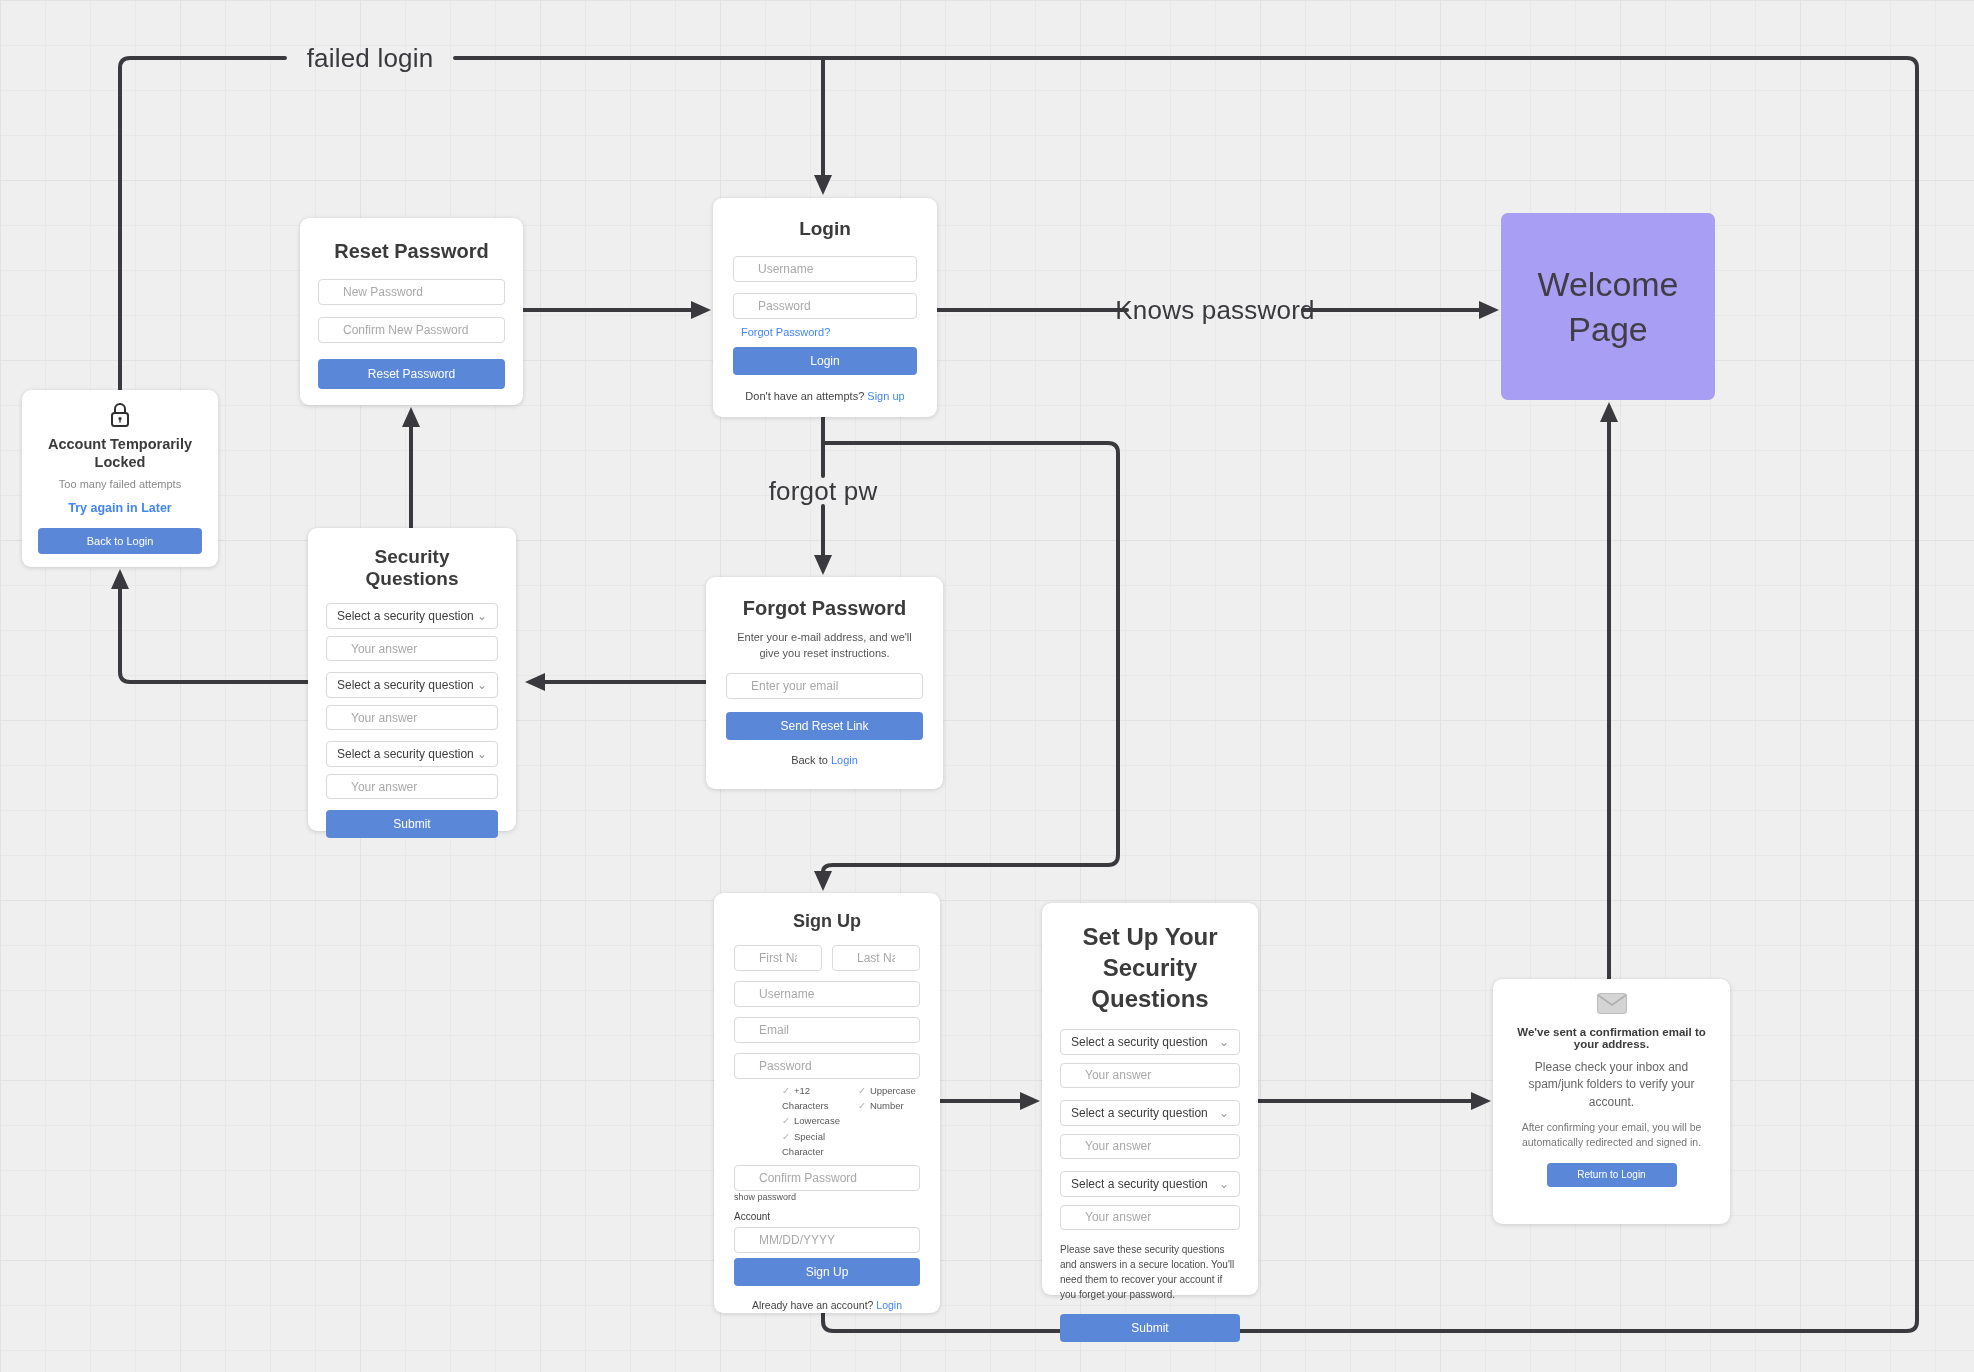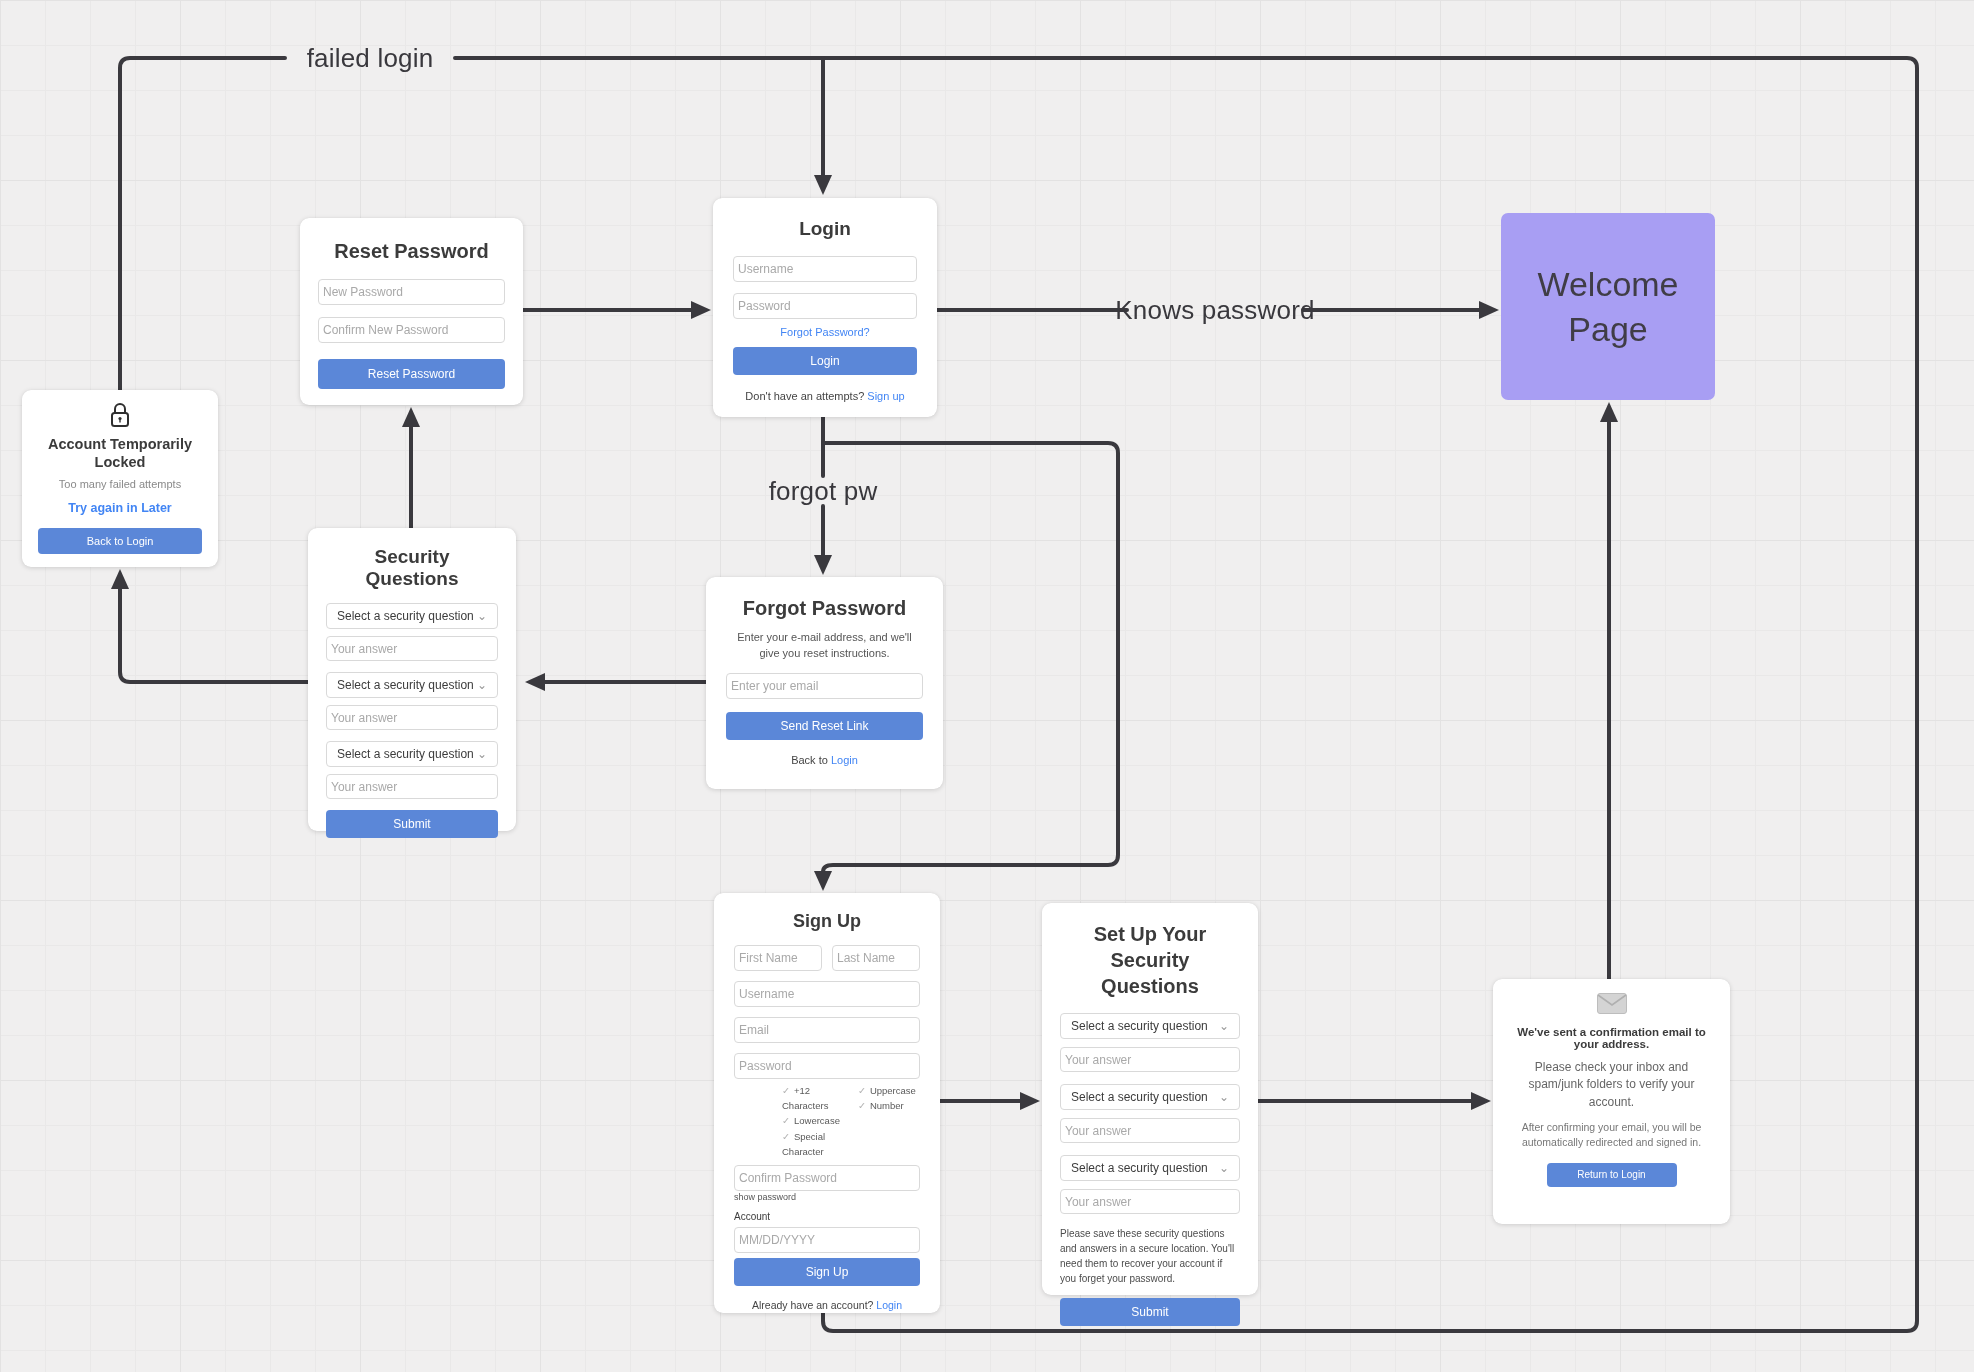--- a/index.html
+++ b/index.html
@@ -27,42 +27,42 @@
     font-size:26px;color:#39383d;white-space:nowrap;letter-spacing:.2px;
   }
   .card{
     position:absolute;background:#fff;border-radius:9px;
     box-shadow:0 1px 5px rgba(0,0,0,.14), 0 0 1px rgba(0,0,0,.08);
     box-sizing:border-box;color:#3c3c3c;
   }
   .card .title{font-weight:bold;text-align:center;color:#3b3b3b;}
   .inp{
     display:block;width:100%;box-sizing:border-box;height:26px;
-    border:1px solid #d9d9d9;border-radius:4px;padding:0 4px;
+    border:1px solid #d9d9d9;border-radius:4px;padding:0 24px;
     font-family:"Liberation Sans",sans-serif;font-size:12px;color:#333;background:#fff;
   }
   .inp::placeholder{color:#a9a9a9;}
   .btn{
     display:block;width:100%;height:28px;border:none;border-radius:4px;
     background:var(--accent);color:#fff;font-family:"Liberation Sans",sans-serif;
     font-size:12px;cursor:pointer;
   }
   .selectbox{
     display:flex;align-items:center;justify-content:space-between;
     height:26px;border:1px solid #d9d9d9;border-radius:4px;padding:0 10px;
     font-size:12px;color:#3c3c3c;cursor:pointer;background:#fff;box-sizing:border-box;
   }
   .selectbox .chev{color:#999;font-size:12px;line-height:1;}
   a.lnk{color:var(--link);text-decoration:none;cursor:pointer;}
   .muted{color:#8a8a8a;}
 
   
   #login-card{left:713px;top:198px;width:224px;height:219px;padding:16px 20px;}
   #login-card .title{font-size:19px;margin:4px 0 16px;}
-  #login-card .forgot-row{text-align:center;font-size:11px;margin:7px 0 9px;}
+  #login-card .forgot-row{text-align:left;font-size:11px;margin:7px 8px 9px;}
   #login-card .bottom-row{text-align:center;font-size:11px;margin-top:15px;color:#444;}
 
   #reset-card{left:300px;top:218px;width:223px;height:187px;padding:16px 18px;}
   #reset-card .title{font-size:20px;margin:6px 0 16px;}
   #reset-card .btn{height:30px;margin-top:16px;}
 
   #welcome-node{
     position:absolute;left:1501px;top:213px;width:214px;height:187px;
     background:var(--welcome);border-radius:7px;display:flex;align-items:center;justify-content:center;
     text-align:center;color:#403d46;font-size:34px;line-height:1.3;
@@ -93,21 +93,21 @@
   #signup-card .rules{display:flex;font-size:9.5px;color:#5a5a5a;line-height:1.6;margin:-3px 0 6px;}
   #signup-card .rules .col1{width:55%;margin-left:48px;}
   #signup-card .rules .col2{width:45%;}
   #signup-card .check{color:#b5b5b5;margin-right:4px;}
   #signup-card .showpw{font-size:9px;color:#555;margin:-5px 0 9px;}
   #signup-card .bday{font-size:10px;color:#3c3c3c;margin:0 0 5px;}
   #signup-card .btn{margin-top:5px;}
   #signup-card .bottom-row{text-align:center;font-size:10.5px;margin-top:13px;color:#444;}
 
   #setup-card{left:1042px;top:903px;width:216px;height:392px;padding:14px 18px;}
-  #setup-card .title{font-size:20px;line-height:1.3;margin:4px 0 14px;}
+  #setup-card .title{font-size:24px;line-height:1.3;margin:4px 0 14px;}
   #setup-card .selectbox{margin-bottom:8px;}
   #setup-card .inp{margin-bottom:12px;height:25px;}
   #setup-card .note{font-size:10px;color:#4c4c4c;line-height:1.5;margin:3px 0 12px;}
 
   #confirm-card{left:1493px;top:979px;width:237px;height:245px;padding:14px 20px;text-align:center;}
   #confirm-card .title{font-size:22px;line-height:1.3;margin:6px 0 10px;}
   #confirm-card .env{margin:0 auto 12px;}
   #confirm-card .sent{font-size:11.5px;font-weight:bold;color:#3b3b3b;margin-bottom:9px;}
   #confirm-card .check-txt{font-size:12px;color:#666;line-height:1.45;margin-bottom:9px;}
   #confirm-card .redir{font-size:10.5px;color:#777;line-height:1.45;margin-bottom:12px;}

